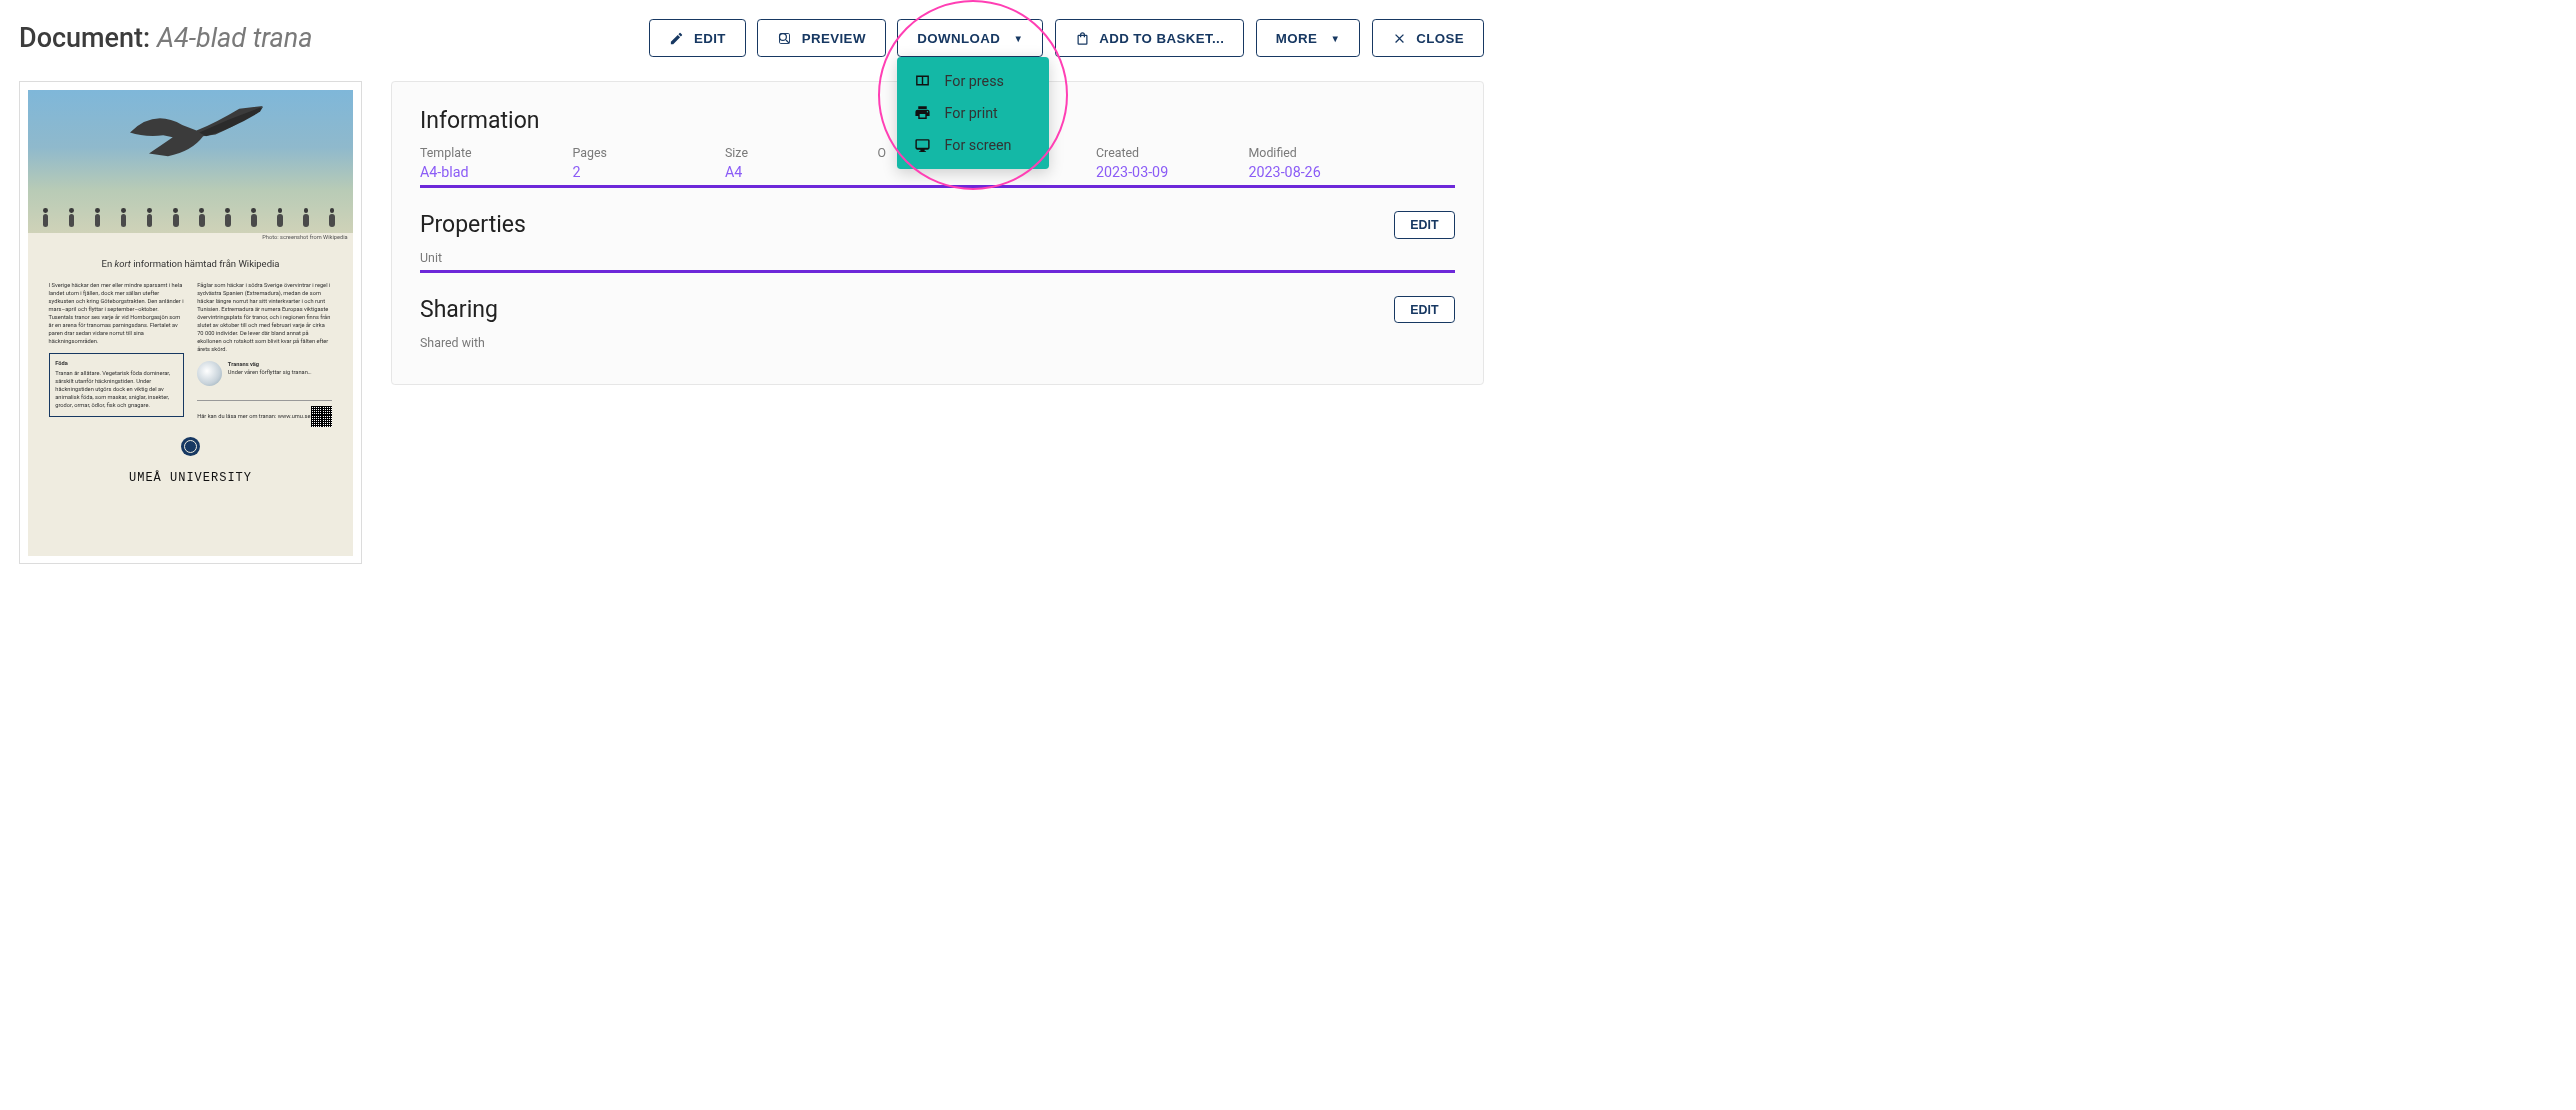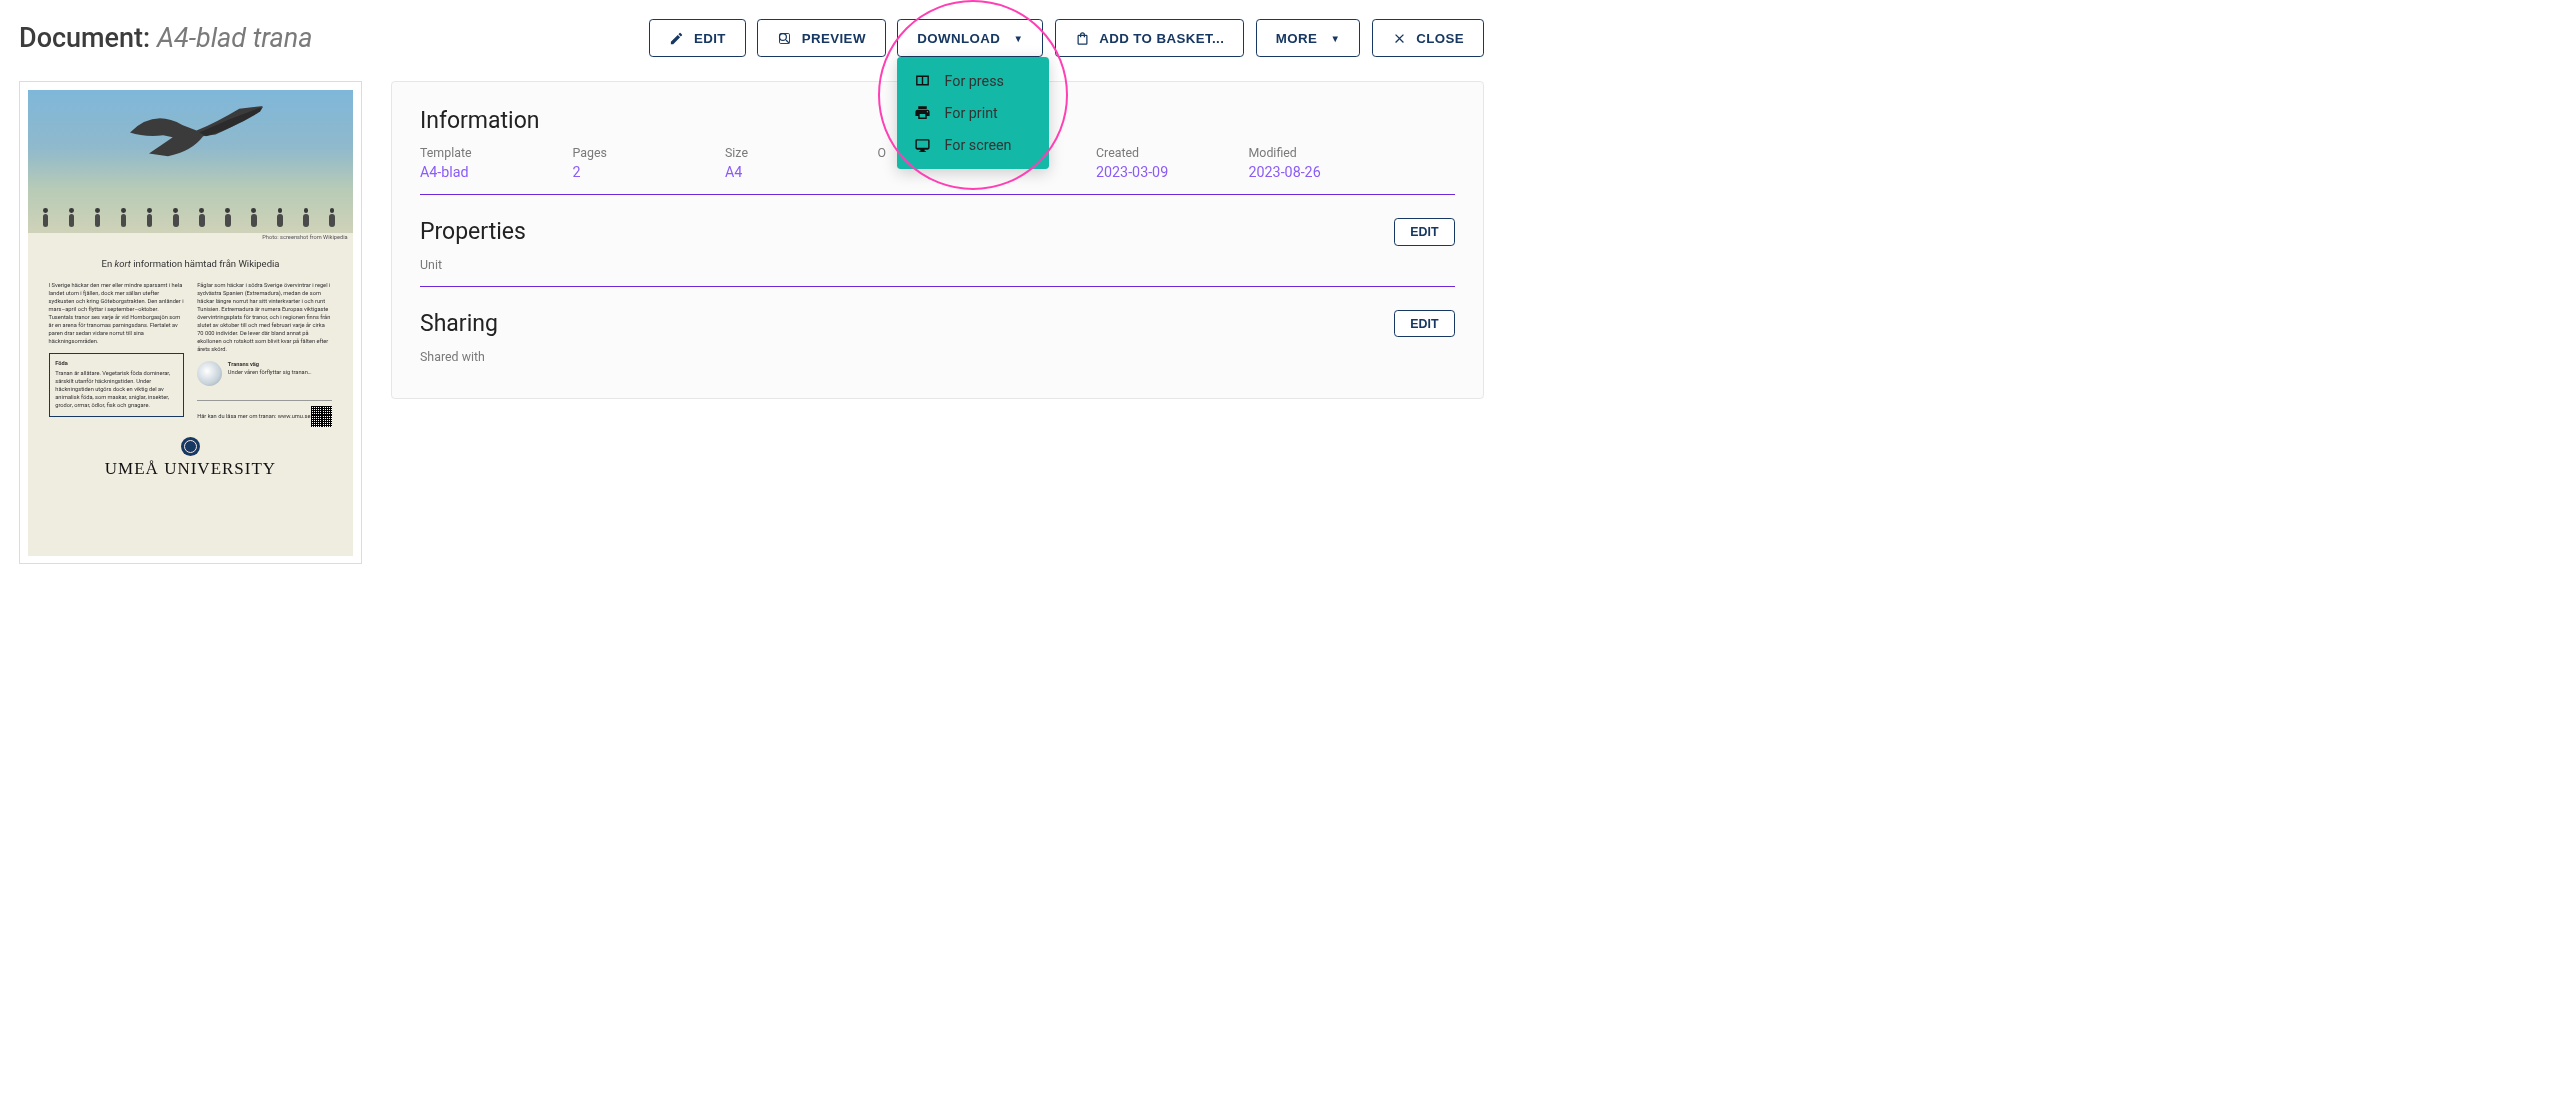--- a/index.html
+++ b/index.html
@@ -120,30 +120,30 @@
     .doc-side-text b { display:block; }
     .doc-footer { margin-top:13.3px; border-top:1px solid #999; padding-top:5.7px; display:flex; justify-content:space-between; align-items:center; font-size:5.7px; color:#333; }
     .qr { width:21px; height:21px; background:
       repeating-linear-gradient(#000 0 1px, transparent 1px 1.9px),
       repeating-linear-gradient(90deg,#000 0 1px, transparent 1px 1.9px);
       background-color:#fff;
     }
     .uni-block { text-align:center; margin-top:9.5px; font-size:0; }
     .uni-seal { width:19px; height:19px; border-radius:50%; background:#173862; display:inline-block; position:relative; }
     .uni-seal::after{ content:""; position:absolute; inset:2.9px; border:1px solid #efece0; border-radius:50%; }
-    .uni-name { font-family: Liberation Serif, serif; font-size:17px; letter-spacing:1px; margin-top:3px; color:#111; }
+    .uni-name { font-family: Liberation Mono, monospace; font-size:12px; letter-spacing:1px; margin-top:15px; color:#111; }
 
     .panel {
       flex: 1;
       border: 1px solid #e6e6e6;
       border-radius: 3.8px;
       background: #fbfbfb;
       padding: 25px 28.5px 34px;
     }
-    .section { border-bottom: 1px solid #6d28d9; padding-bottom: 14px; margin-bottom: 23px; }
+    .section { border-bottom: 3px solid #6d28d9; padding-bottom: 5px; margin-bottom: 23px; }
     .section:last-child { border-bottom: none; margin-bottom: 0; padding-bottom: 0; }
     .section-head { display:flex; justify-content:space-between; align-items:center; margin-bottom:11.4px; }
     .section-title { font-size: 23px; font-weight: 400; color: #222; }
     .edit-pill {
       border:1.4px solid #173862; color:#173862; background:#fff;
       padding:5.7px 15px; border-radius:3.8px; font-size:12.4px; font-weight:600; cursor:pointer;
     }
     .info-grid { display:flex; gap: 28.5px; flex-wrap: wrap; }
     .info-cell { min-width: 124px; }
     .info-label { font-size: 12.4px; color:#7a7a7a; margin-bottom:3.8px; }

